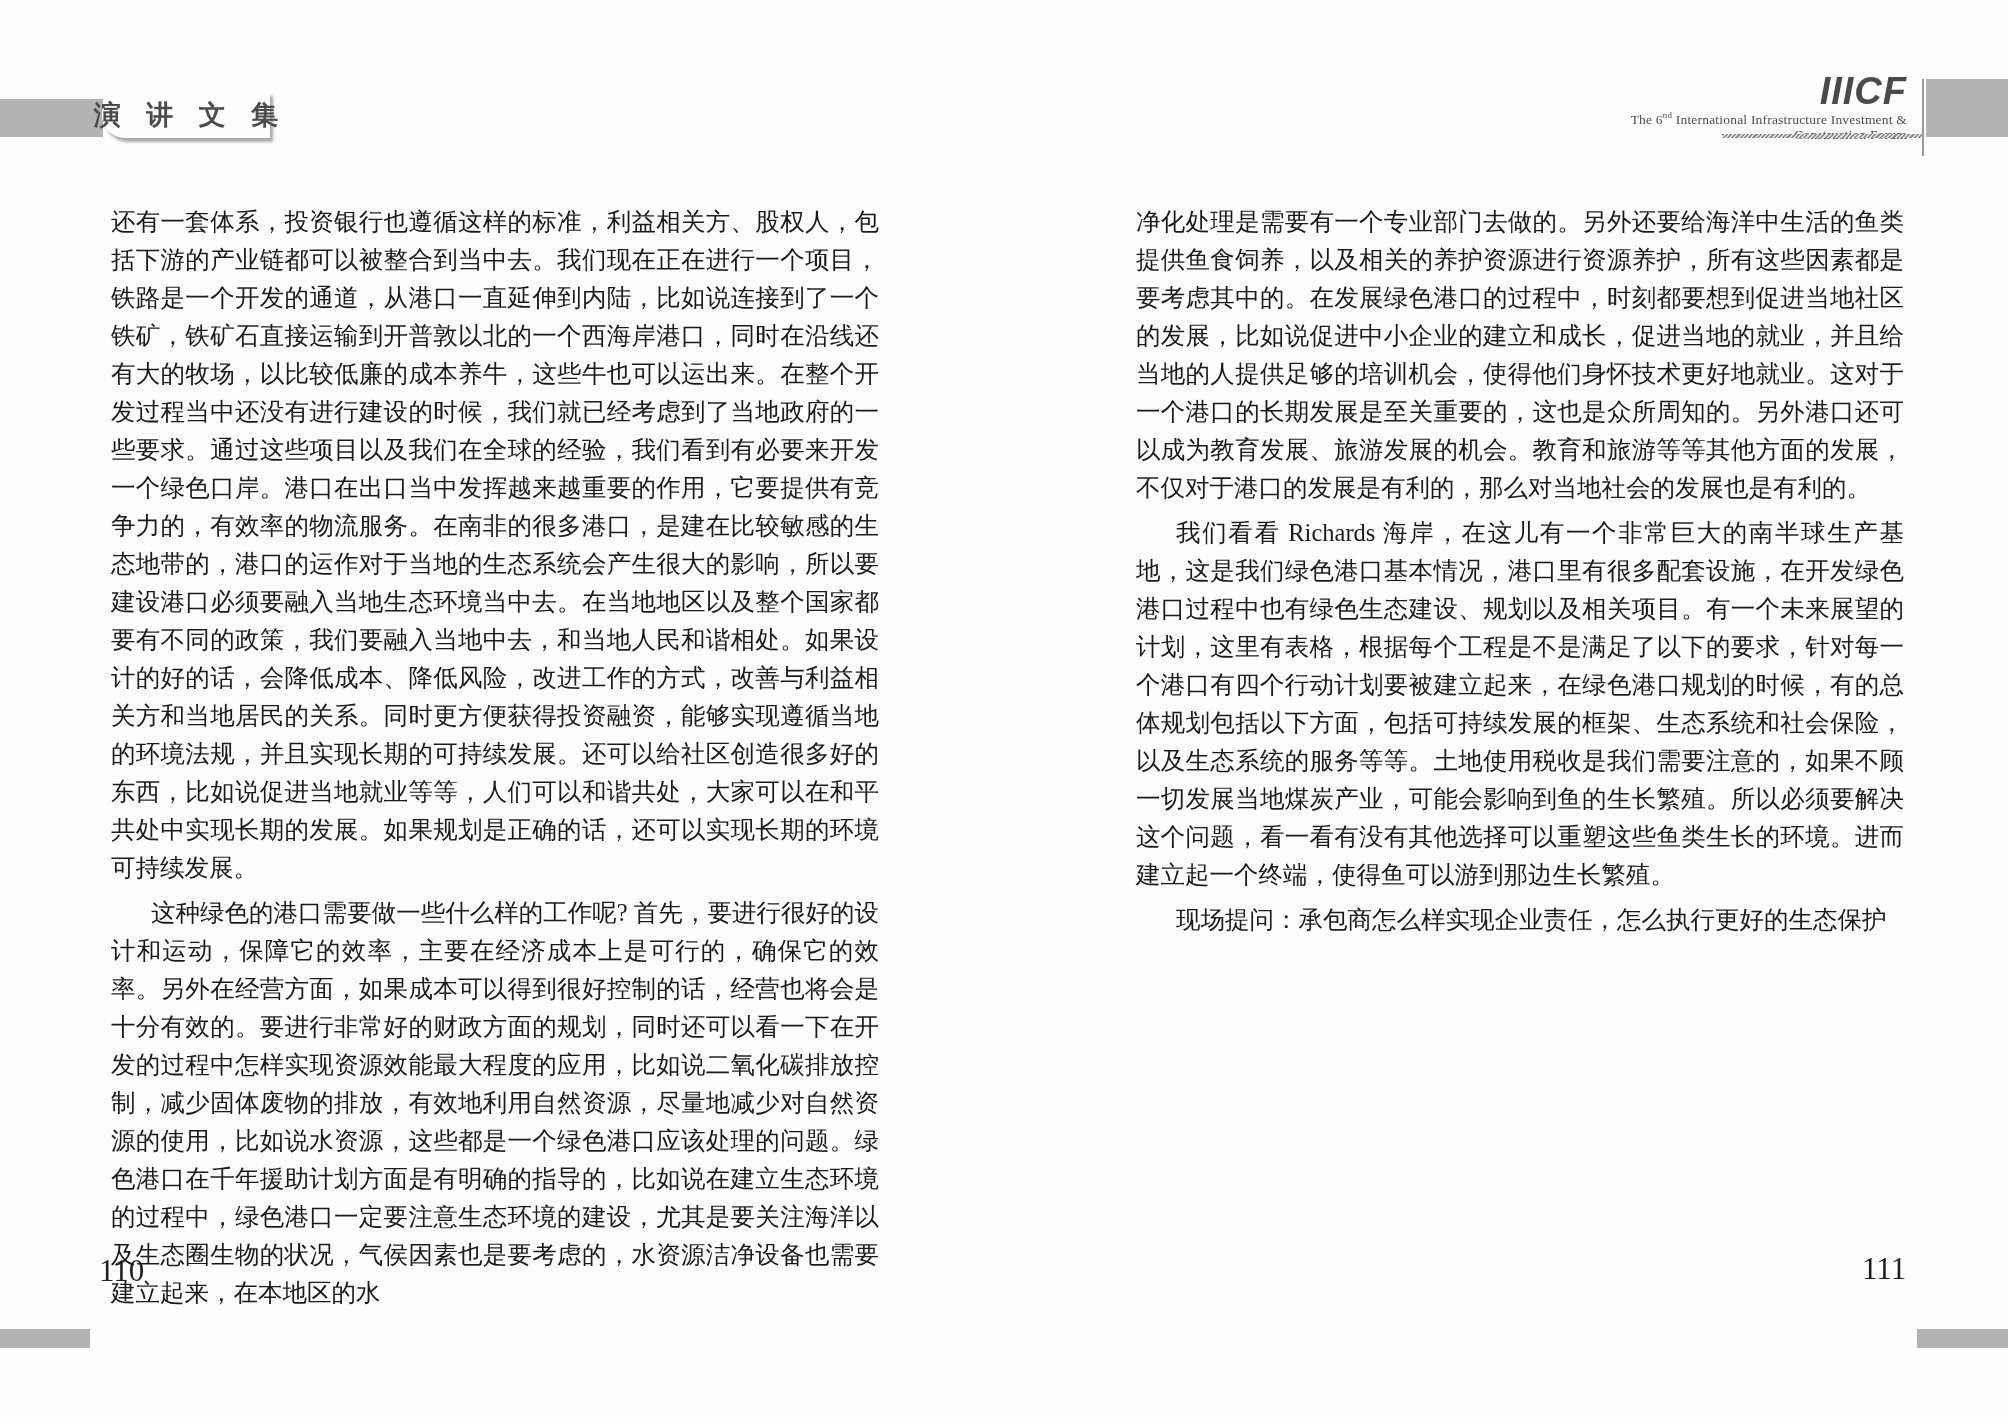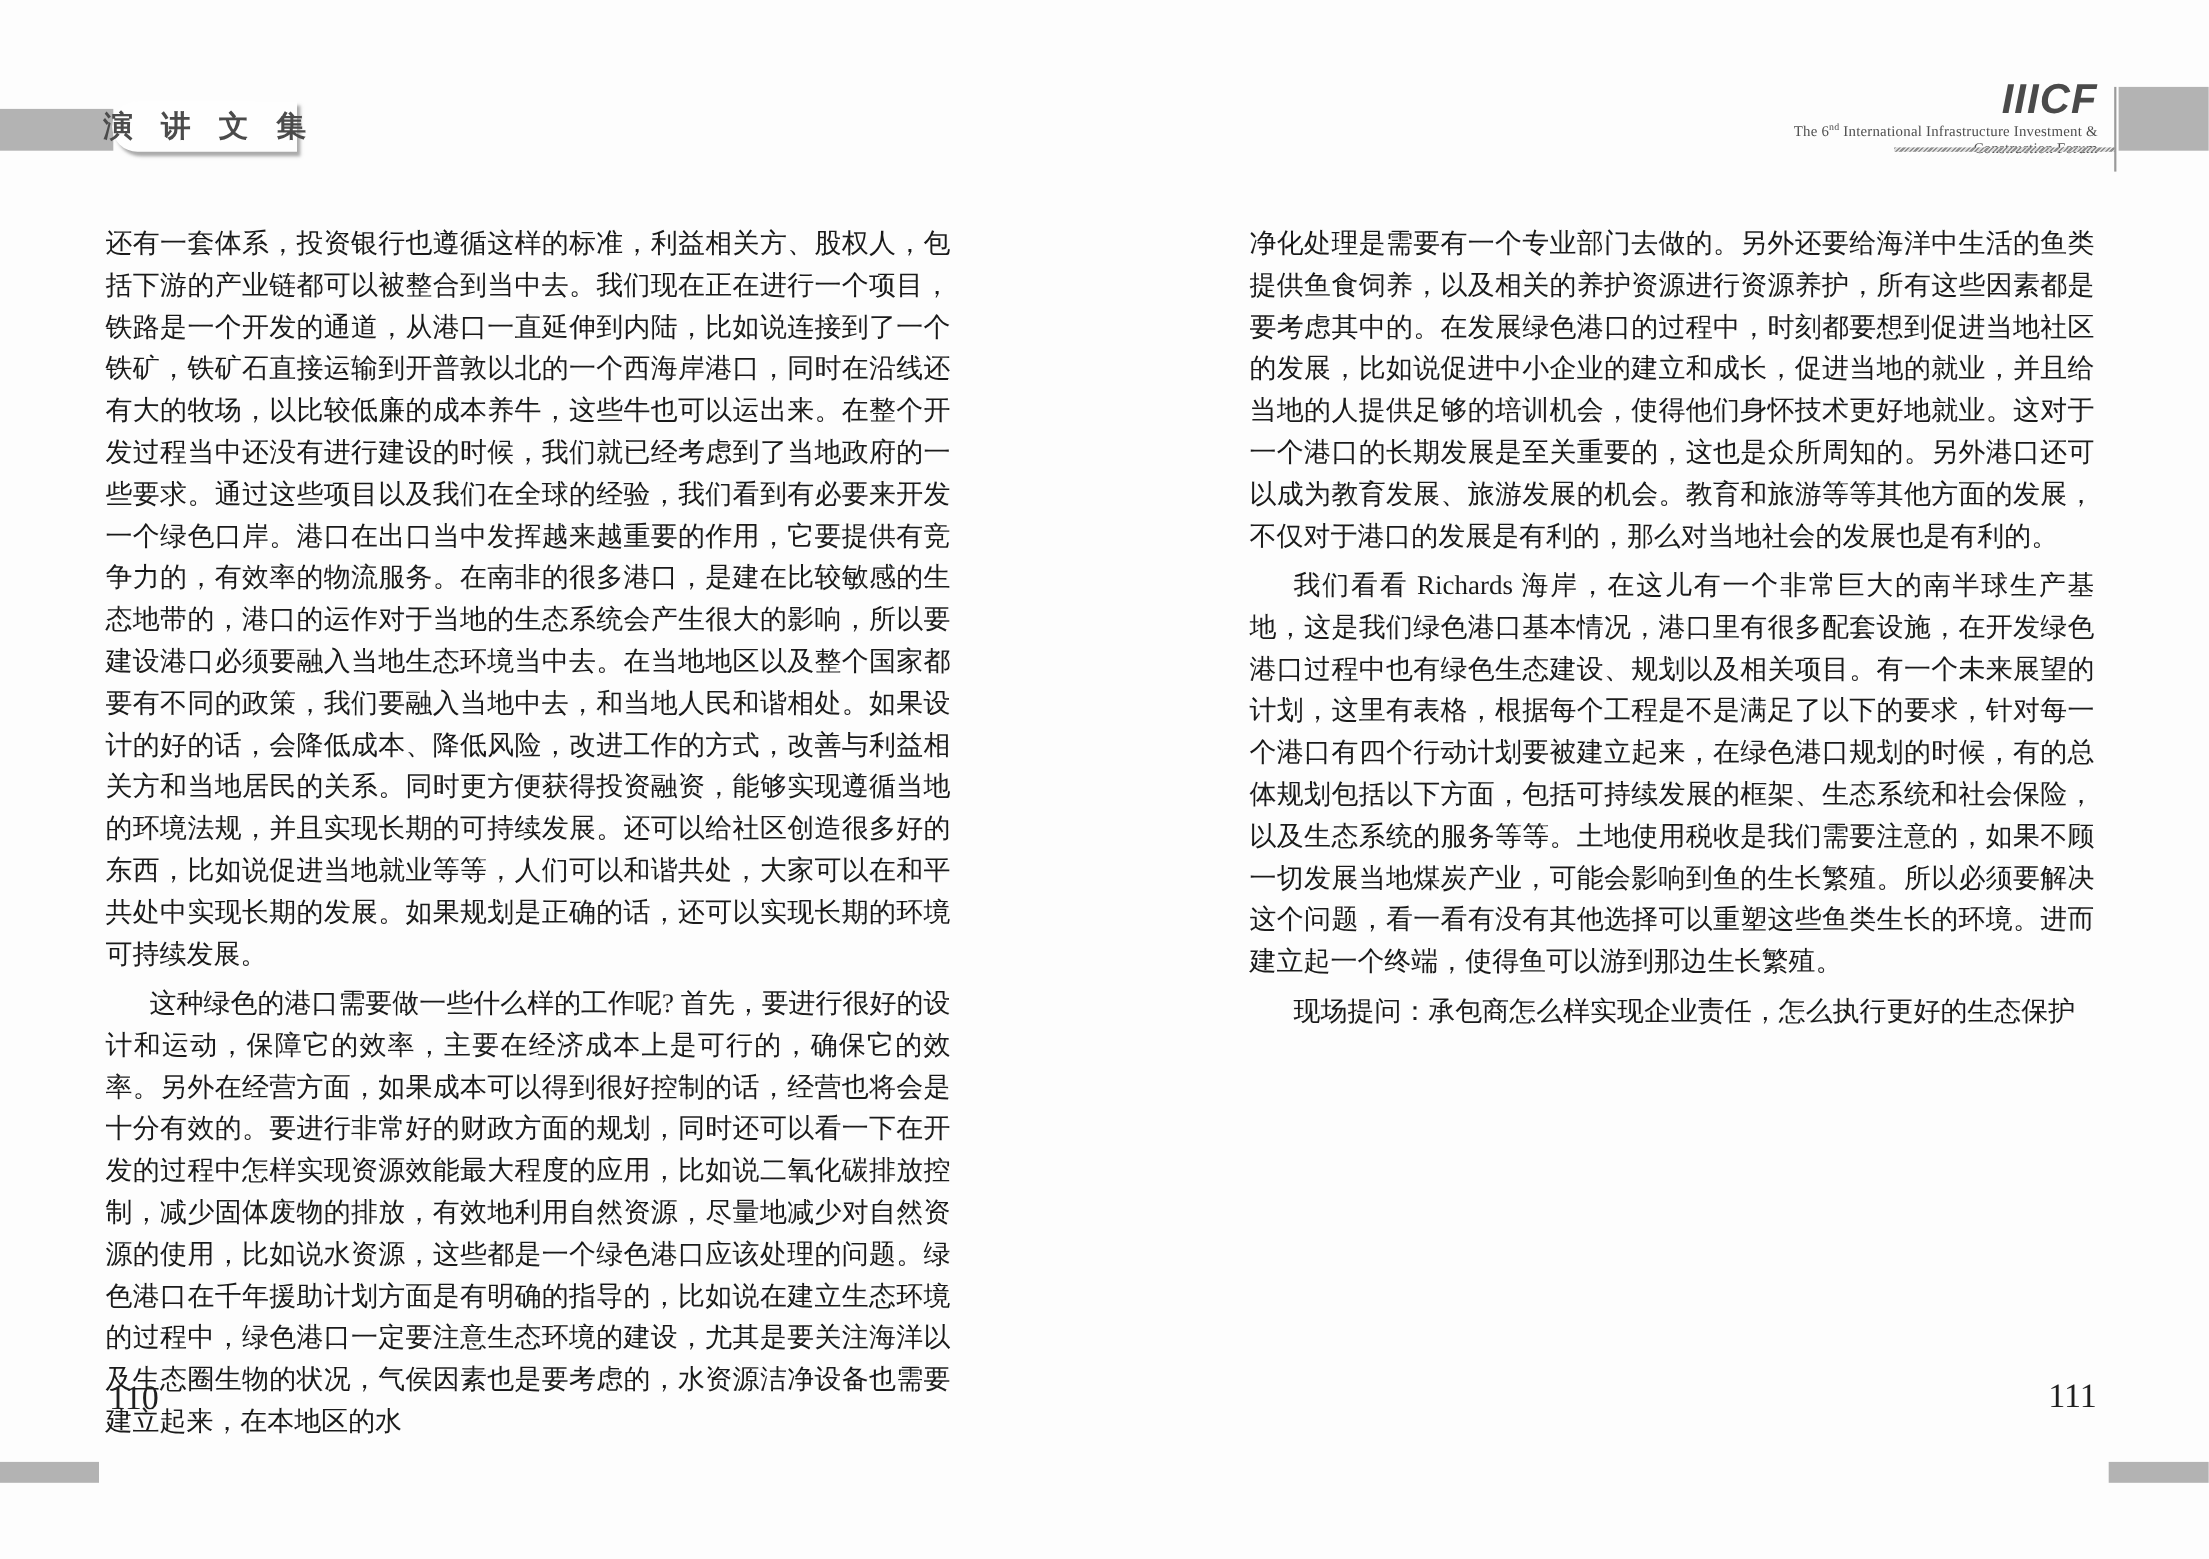--- a/index.html
+++ b/index.html
@@ -40,21 +40,21 @@
   .logo-sub sup { font-size: 9px; }
   .hatch-line {
     position: absolute; left: 1722px; top: 134px; width: 201px; height: 4px;
     background: repeating-linear-gradient(135deg, #8f8f8f 0 1.5px, #dedede 1.5px 3px);
   }
   .v-rule { position: absolute; left: 1922px; top: 79px; width: 2px; height: 77px; background: #9a9a9a; }
   .band-header-right { left: 1926px; top: 79px; width: 82px; height: 58px; }
 
   
   .col { position: absolute; top: 203px; width: 768px; }
-  .col-left { left: 96px; }
+  .col-left { left: 111px; }
   .col-right { left: 1136px; }
   .para {
     margin: 0;
     font-size: 24.5px; line-height: 38px;
     color: #1a1a1a;
     text-align: justify;
   }
   .para + .para { margin-top: 7px; }
   .para.indent { text-indent: 40px; }
 

